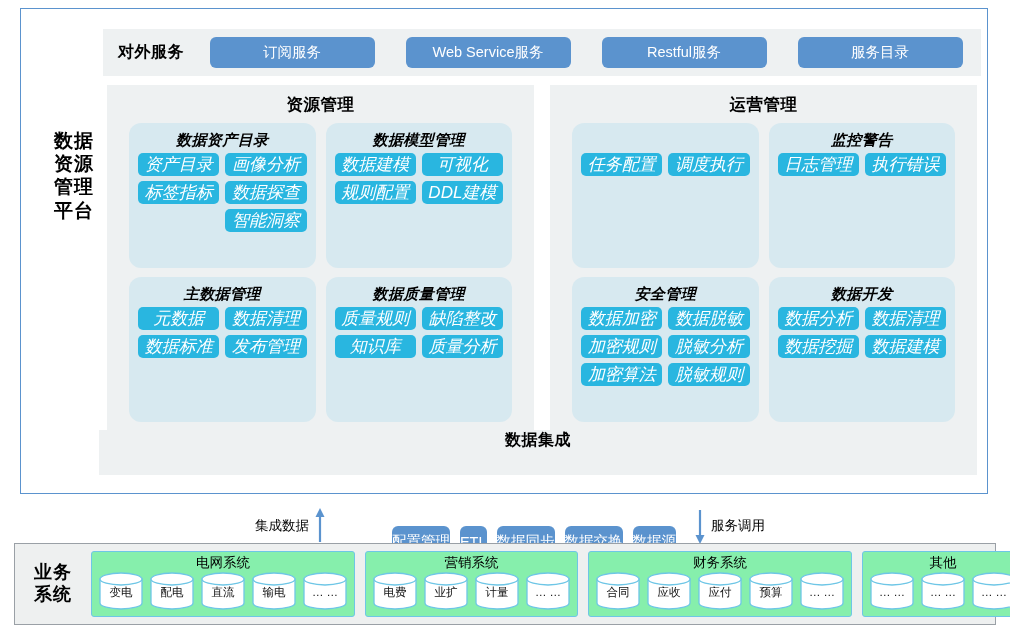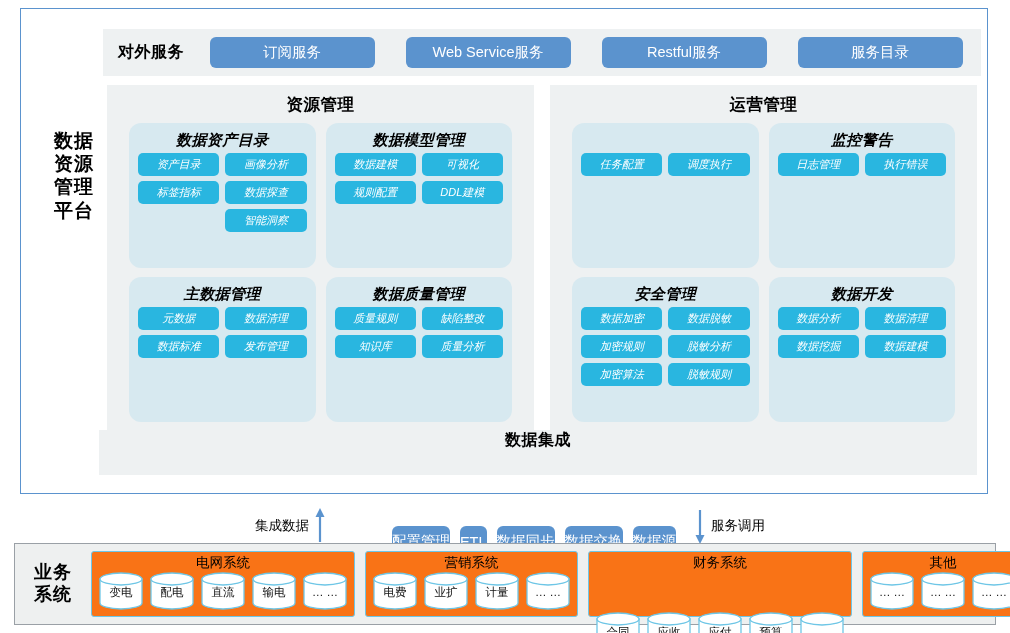--- a/index.html
+++ b/index.html
@@ -33,21 +33,21 @@
                  letter-spacing:.5px;margin:3px 0 7px;}
   .subgrid{display:grid;grid-template-columns:1fr 1fr;grid-template-rows:1fr 1fr;
            gap:9px 10px;height:299px;padding:0 14px;box-sizing:border-box;font-style:italic;}
   .subpanel{background:#d7e9f0;border-radius:12px;padding:5px 9px 9px;box-sizing:border-box;
             display:flex;flex-direction:column;}
   .subpanel-title{text-align:center;font-size:15px;font-weight:bold;color:#000;
                   height:23px;line-height:23px;letter-spacing:.4px;}
   .chipgrid{display:grid;grid-template-columns:1fr 1fr;gap:5px 6px;margin-top:2px;
             align-content:start;}
   .chip{background:#29b6e0;color:#fff;border-radius:5px;height:23px;
-        display:flex;align-items:center;justify-content:center;font-size:11px;
+        display:flex;align-items:center;justify-content:center;font-size:17px;
         white-space:nowrap;}
   .chip.empty{background:transparent;}
 
   
   #intbar{position:absolute;left:0;bottom:8px;width:100%;height:45px;
           background:#eef1f2;display:flex;align-items:center;box-sizing:border-box;flex-direction:column;}
   #intbar .sect-label{width:96px;flex:0 0 96px;text-align:center;font-size:16px;
           font-weight:bold;color:#000;letter-spacing:.5px;}
 
   
@@ -57,21 +57,21 @@
   .arrowgrp.down{left:694px;top:8px;}
   .arrow-svg{display:block;}
 
   
   #biz{position:absolute;left:14px;top:543px;width:982px;height:82px;
        border:1.4px solid #9aa0a6;background:#eef0f0;box-sizing:border-box;display:flex;align-items:center;}
   #biz-label{width:76px;flex:0 0 76px;text-align:center;font-size:18px;font-weight:bold;
              line-height:1.2;color:#000;letter-spacing:1px;}
   #biz-label span{display:block;}
   #bizgroups{display:flex;flex:1;gap:10px;padding-right:8px;height:66px;}
-  .bizgroup{border:1.3px solid #6ec6e6;background:#f97316;border-radius:3px;
+  .bizgroup{border:1.3px solid #6ec6e6;background:#86efac;border-radius:3px;
             display:flex;flex-direction:column;align-items:center;padding:3px 6px 4px;box-sizing:border-box;}
   .bizgroup-title{font-size:13.5px;color:#000;line-height:16px;margin-bottom:1px;}
   .cyls{display:flex;gap:5px;align-items:flex-start;}
   .cyl{position:relative;width:46px;height:38px;}
   .cyl svg{position:absolute;left:0;top:0;}
   .cyl span{position:absolute;left:0;top:13px;width:46px;text-align:center;
             font-size:11.5px;color:#111;line-height:14px;}
 </style>
 </head>
 <body>
@@ -297,21 +297,21 @@
           </div>
           <div class="cyl">
             <svg width="46" height="38" viewBox="0 0 46 38">
               <path d="M2,7 L2,31 A21,6 0 0 0 44,31 L44,7 Z" fill="#ffffff" stroke="#6ec6e6" stroke-width="1.3"></path>
               <ellipse cx="23" cy="7" rx="21" ry="6" fill="#ffffff" stroke="#6ec6e6" stroke-width="1.3"></ellipse>
             </svg>
             <span>… …</span>
           </div>
         </div>
       </div>
-      <div class="bizgroup" style="flex: 5 1 0px; gap: 40px;">
+      <div class="bizgroup" style="flex: 5 1 0px;">
         <div class="bizgroup-title">财务系统</div>
         <div class="cyls">
           <div class="cyl">
             <svg width="46" height="38" viewBox="0 0 46 38">
               <path d="M2,7 L2,31 A21,6 0 0 0 44,31 L44,7 Z" fill="#ffffff" stroke="#6ec6e6" stroke-width="1.3"></path>
               <ellipse cx="23" cy="7" rx="21" ry="6" fill="#ffffff" stroke="#6ec6e6" stroke-width="1.3"></ellipse>
             </svg>
             <span>合同</span>
           </div>
           <div class="cyl">

